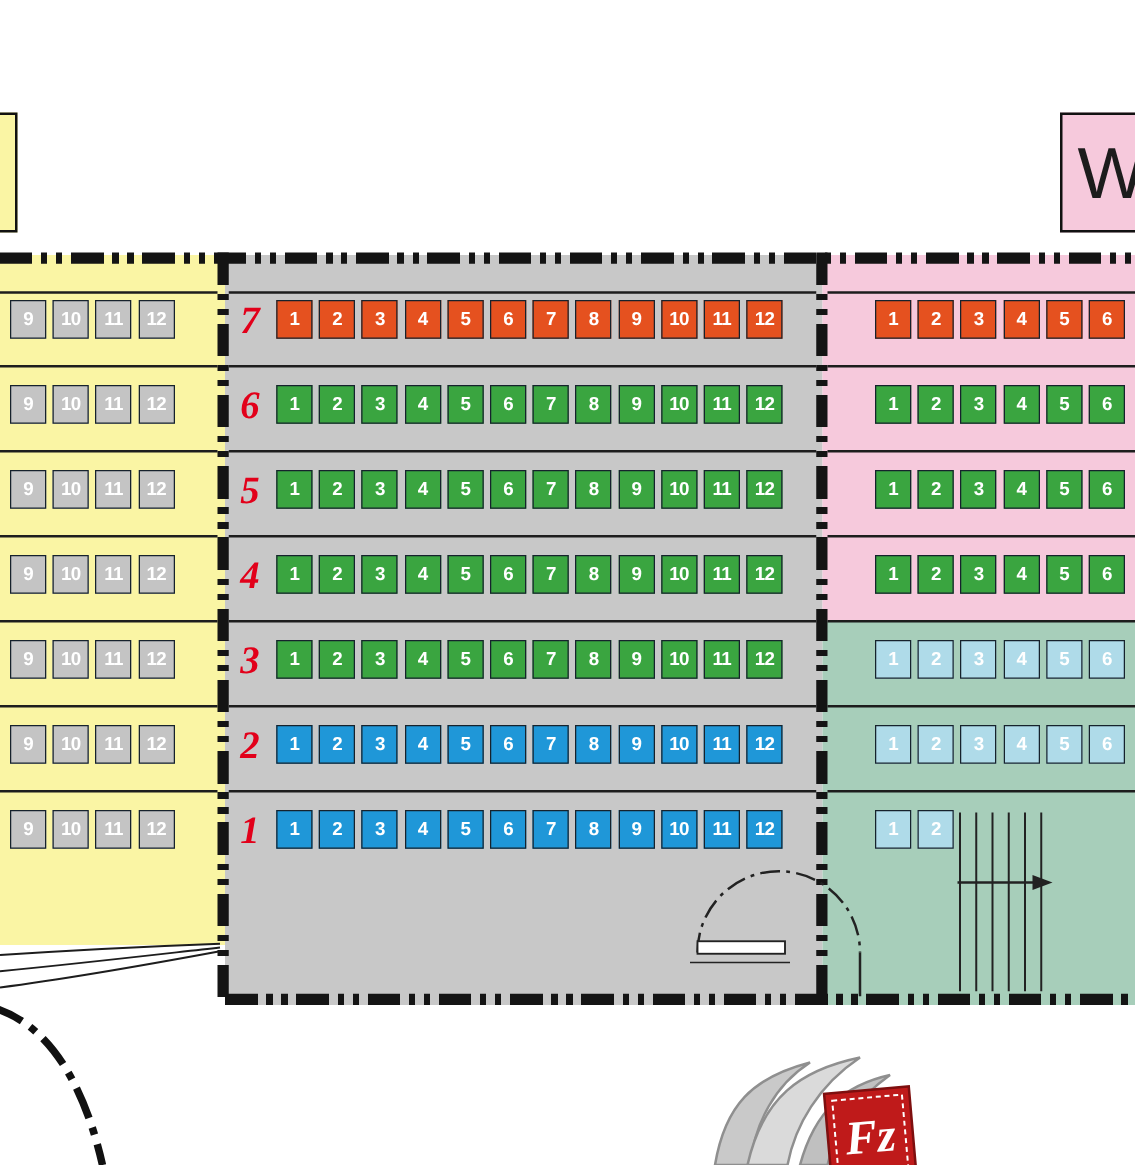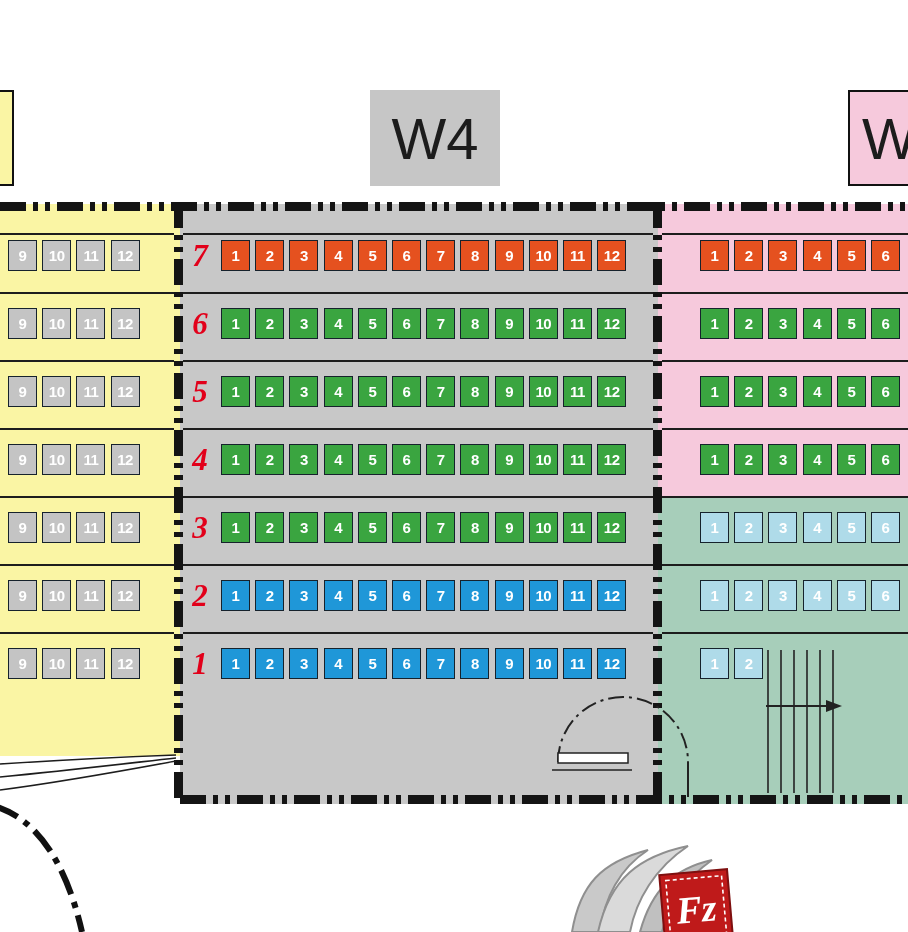--- a/index.html
+++ b/index.html
@@ -40,21 +40,20 @@
   #dash-v1{left:174px;top:202px;height:602px;}
   #dash-v2{left:653px;top:202px;height:602px;}
   #overlay{position:absolute;left:0;top:0;z-index:5;pointer-events:none;}
 </style>
 </head>
 <body>
 
 <div class="stage">
 
   <div class="block-label" id="label-left" style="background: rgb(250, 245, 164);"></div>
-  <div class="block-label" id="label-center" style="background: rgb(198, 198, 198);">W4</div>
   <div class="block-label" id="label-right" style="background: rgb(246, 201, 220);">W</div>
 
   <div class="sec" id="sec-yellow" style="background: rgb(250, 245, 164);"></div>
   <div class="sec" id="sec-gray" style="background: rgb(200, 200, 200);"></div>
   <div class="sec" id="sec-pink" style="background: rgb(246, 201, 220);"></div>
   <div class="sec" id="sec-green" style="background: rgb(167, 206, 186);"></div>
 
   <div id="lines-layer">
       <div class="rline" style="left: 0px; top: 233px; width: 174px;"></div>
       <div class="rline" style="left: 183px; top: 233px; width: 470px;"></div>

